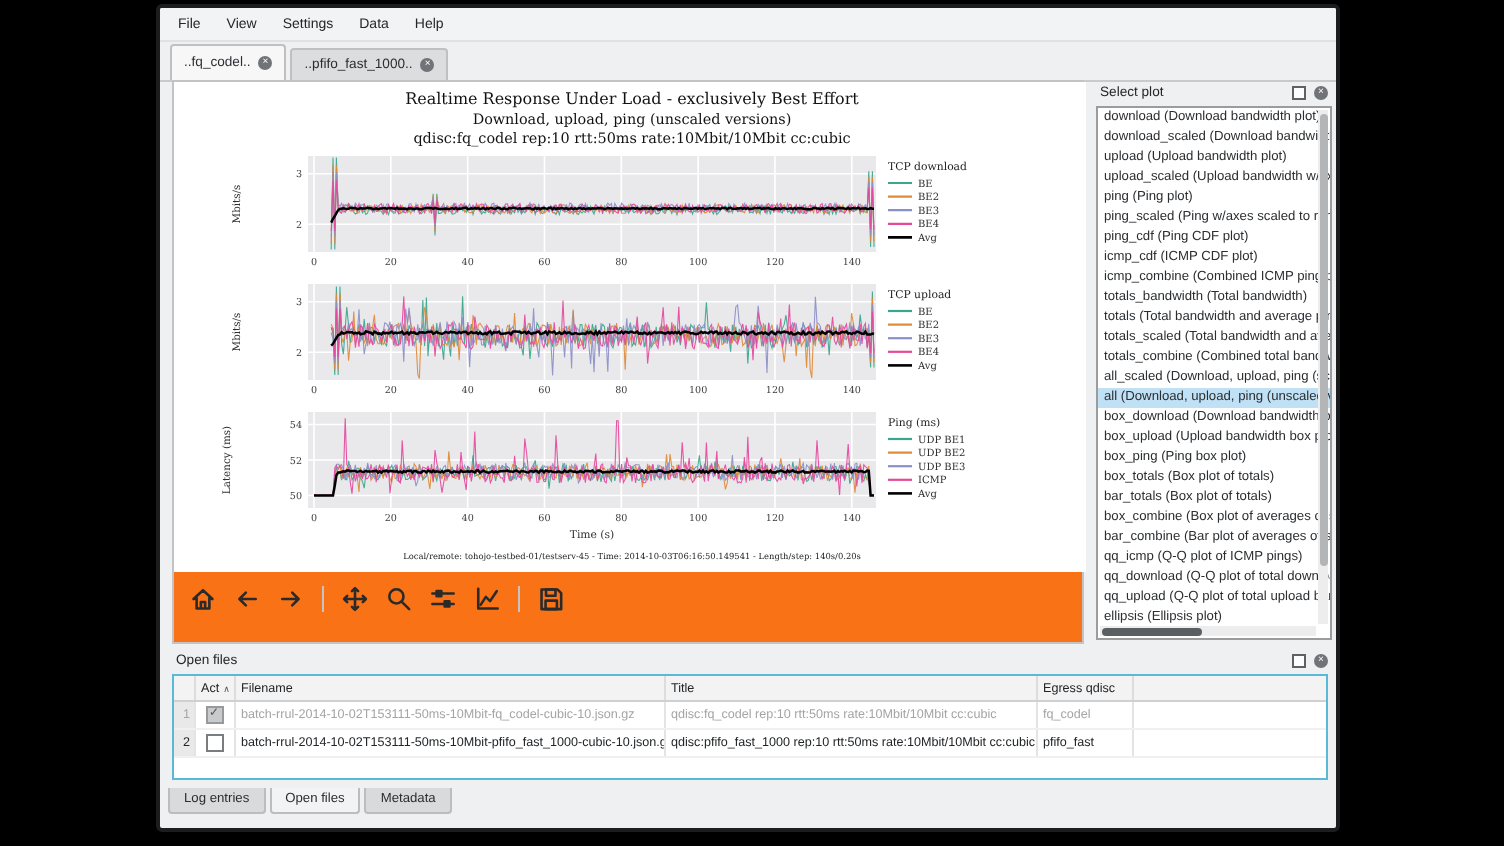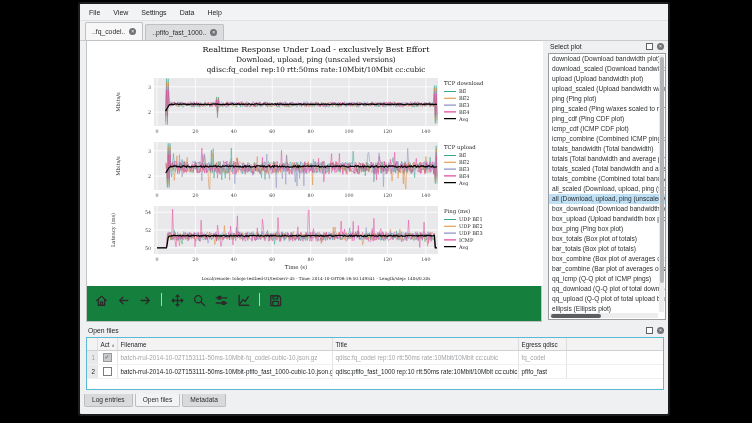--- a/index.html
+++ b/index.html
@@ -13,21 +13,21 @@
   .menu-item{font-size:7px;color:#232629;cursor:default;}
   
   .tabbar{position:absolute;left:0;top:17px;right:0;height:19px;display:flex;align-items:flex-end;
     padding-left:5px;gap:2px;border-bottom:1px solid #c9cacc;background:#eff0f1;}
   .tab{display:flex;align-items:center;gap:4px;height:15px;padding:0 6px;font-size:6.8px;color:#2b2e31;
     background:#dcddde;border:1px solid #bfc0c2;border-bottom:none;border-radius:2px 2px 0 0;}
   .tab.active{background:#f7f7f8;height:17px;}
   .closedot{width:7px;height:7px;border-radius:50%;background:#707478;color:#fff;font-size:5px;
     line-height:7px;text-align:center;display:inline-block;}
   
-  .plotpanel{position:absolute;left:6px;top:36px;width:456px;height:282px;background:#15803d;
+  .plotpanel{position:absolute;left:6px;top:36px;width:456px;height:282px;background:#f97316;
     border:1px solid #c2c3c5;box-sizing:border-box;}
   #figure-svg{position:absolute;left:0;top:0;}
   .navtoolbar{position:absolute;left:8px;top:248px;height:20px;display:flex;align-items:center;gap:9px;}
   .navbtn{width:13px;height:13px;display:inline-block;}
   .navbtn svg{width:13px;height:13px;stroke:#2a2a2a;fill:none;stroke-width:1.1;stroke-linecap:round;stroke-linejoin:round;}
   .vsep{width:1px;height:13px;background:#c4c4c4;}
   
   .dock-header{height:12px;display:flex;align-items:center;font-size:6.8px;color:#232629;
     padding:0 3px 0 4px;}
   .dock-header .spacer{flex:1;}

